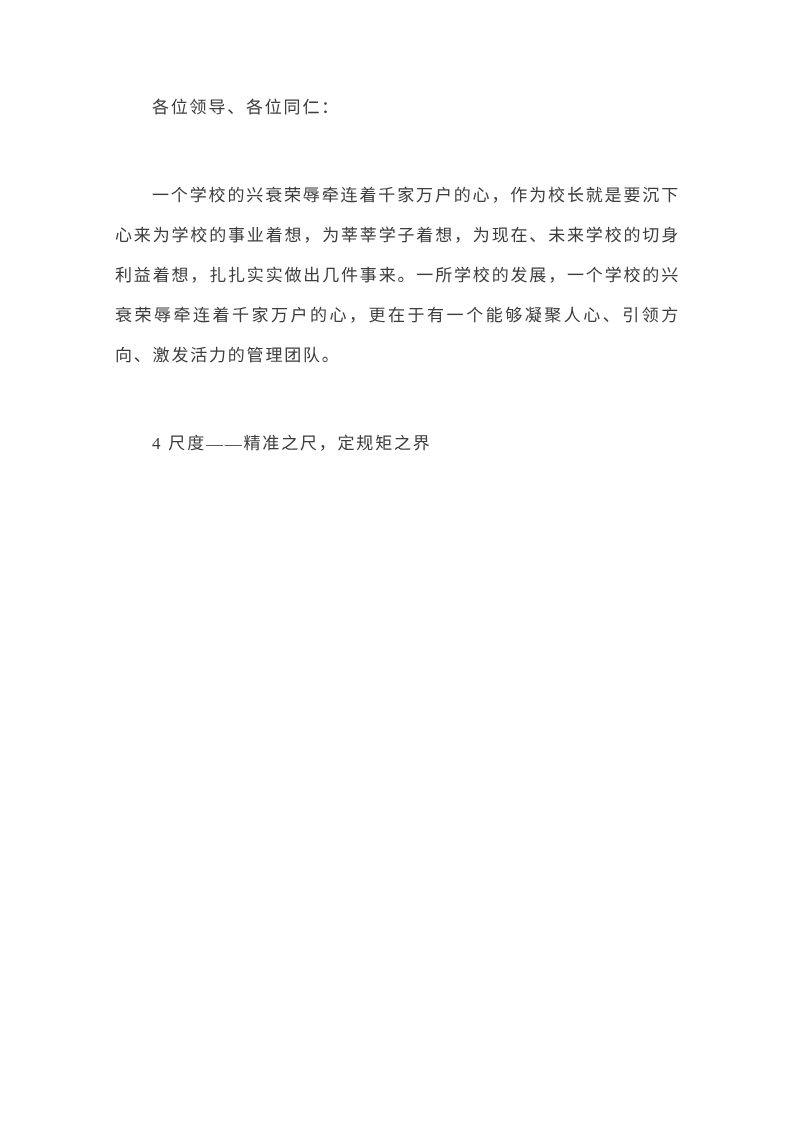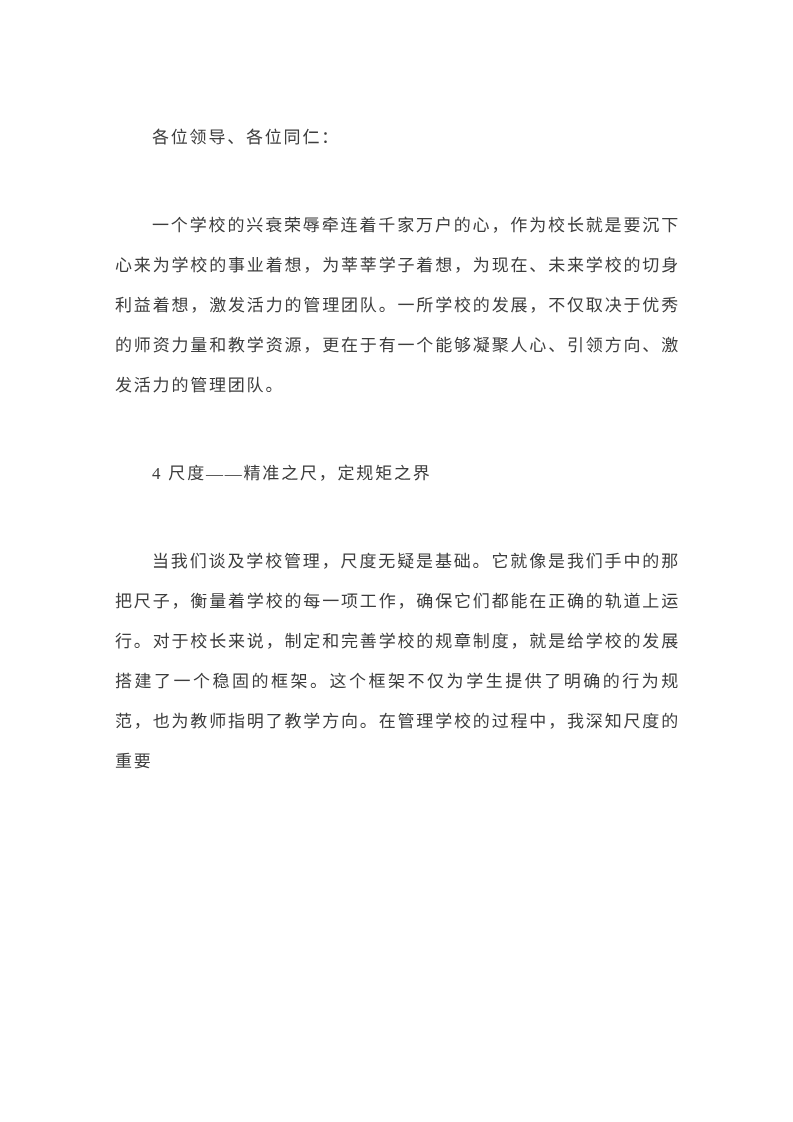--- a/index.html
+++ b/index.html
@@ -7,21 +7,21 @@
     padding: 0;
     background: #ffffff;
     font-family: "Liberation Serif", "DejaVu Serif", serif;
   }
   .page {
     position: relative;
     width: 793px;
     height: 1122px;
     box-sizing: border-box;
     background: var(--page-bg, #ffffff);
-    padding: 118px 113px 0 115px;
+    padding: 88px 113px 0 115px;
     overflow: hidden;
     border-radius: 17px;
   }
   .para {
     margin: 0 0 48px 0;
     font-size: 17px;
     font-weight: normal;
     line-height: 40px;
     letter-spacing: 1.8px;
     color: var(--text-color, #3d3d3d);
@@ -34,19 +34,18 @@
     margin-bottom: 40px;
   }
 </style>
 </head>
 <body>
 
 <div class="page">
   <p class="para">各位领导、各位同仁：</p>
 
 
-  <p class="para">一个学校的兴衰荣辱牵连着千家万户的心，作为校长就是要沉下心来为学校的事业着想，为莘莘学子着想，为现在、未来学校的切身利益着想，激发活力的管理团队。一所学校的发展，不仅取决于优秀的师资力量和教学资源，更在于有一个能够凝聚人心、引领方向、激发活力的管理团队。</p>
+  <p class="para">一个学校的兴衰荣辱牵连着千家万户的心，作为校长就是要沉下心来为学校的事业着想，为莘莘学子着想，为现在、未来学校的切身利益着想，扎扎实实做出几件事来。一所学校的发展，一个学校的兴衰荣辱牵连着千家万户的心，更在于有一个能够凝聚人心、引领方向、激发活力的管理团队。</p>
 
 
   <p class="para">4 尺度——精准之尺，定规矩之界</p>
 
-  <p class="para">当我们谈及学校管理，尺度无疑是基础。它就像是我们手中的那把尺子，衡量着学校的每一项工作，确保它们都能在正确的轨道上运行。对于校长来说，制定和完善学校的规章制度，就是给学校的发展搭建了一个稳固的框架。这个框架不仅为学生提供了明确的行为规范，也为教师指明了教学方向。在管理学校的过程中，我深知尺度的重要</p>
 </div>
 
 </body></html>

